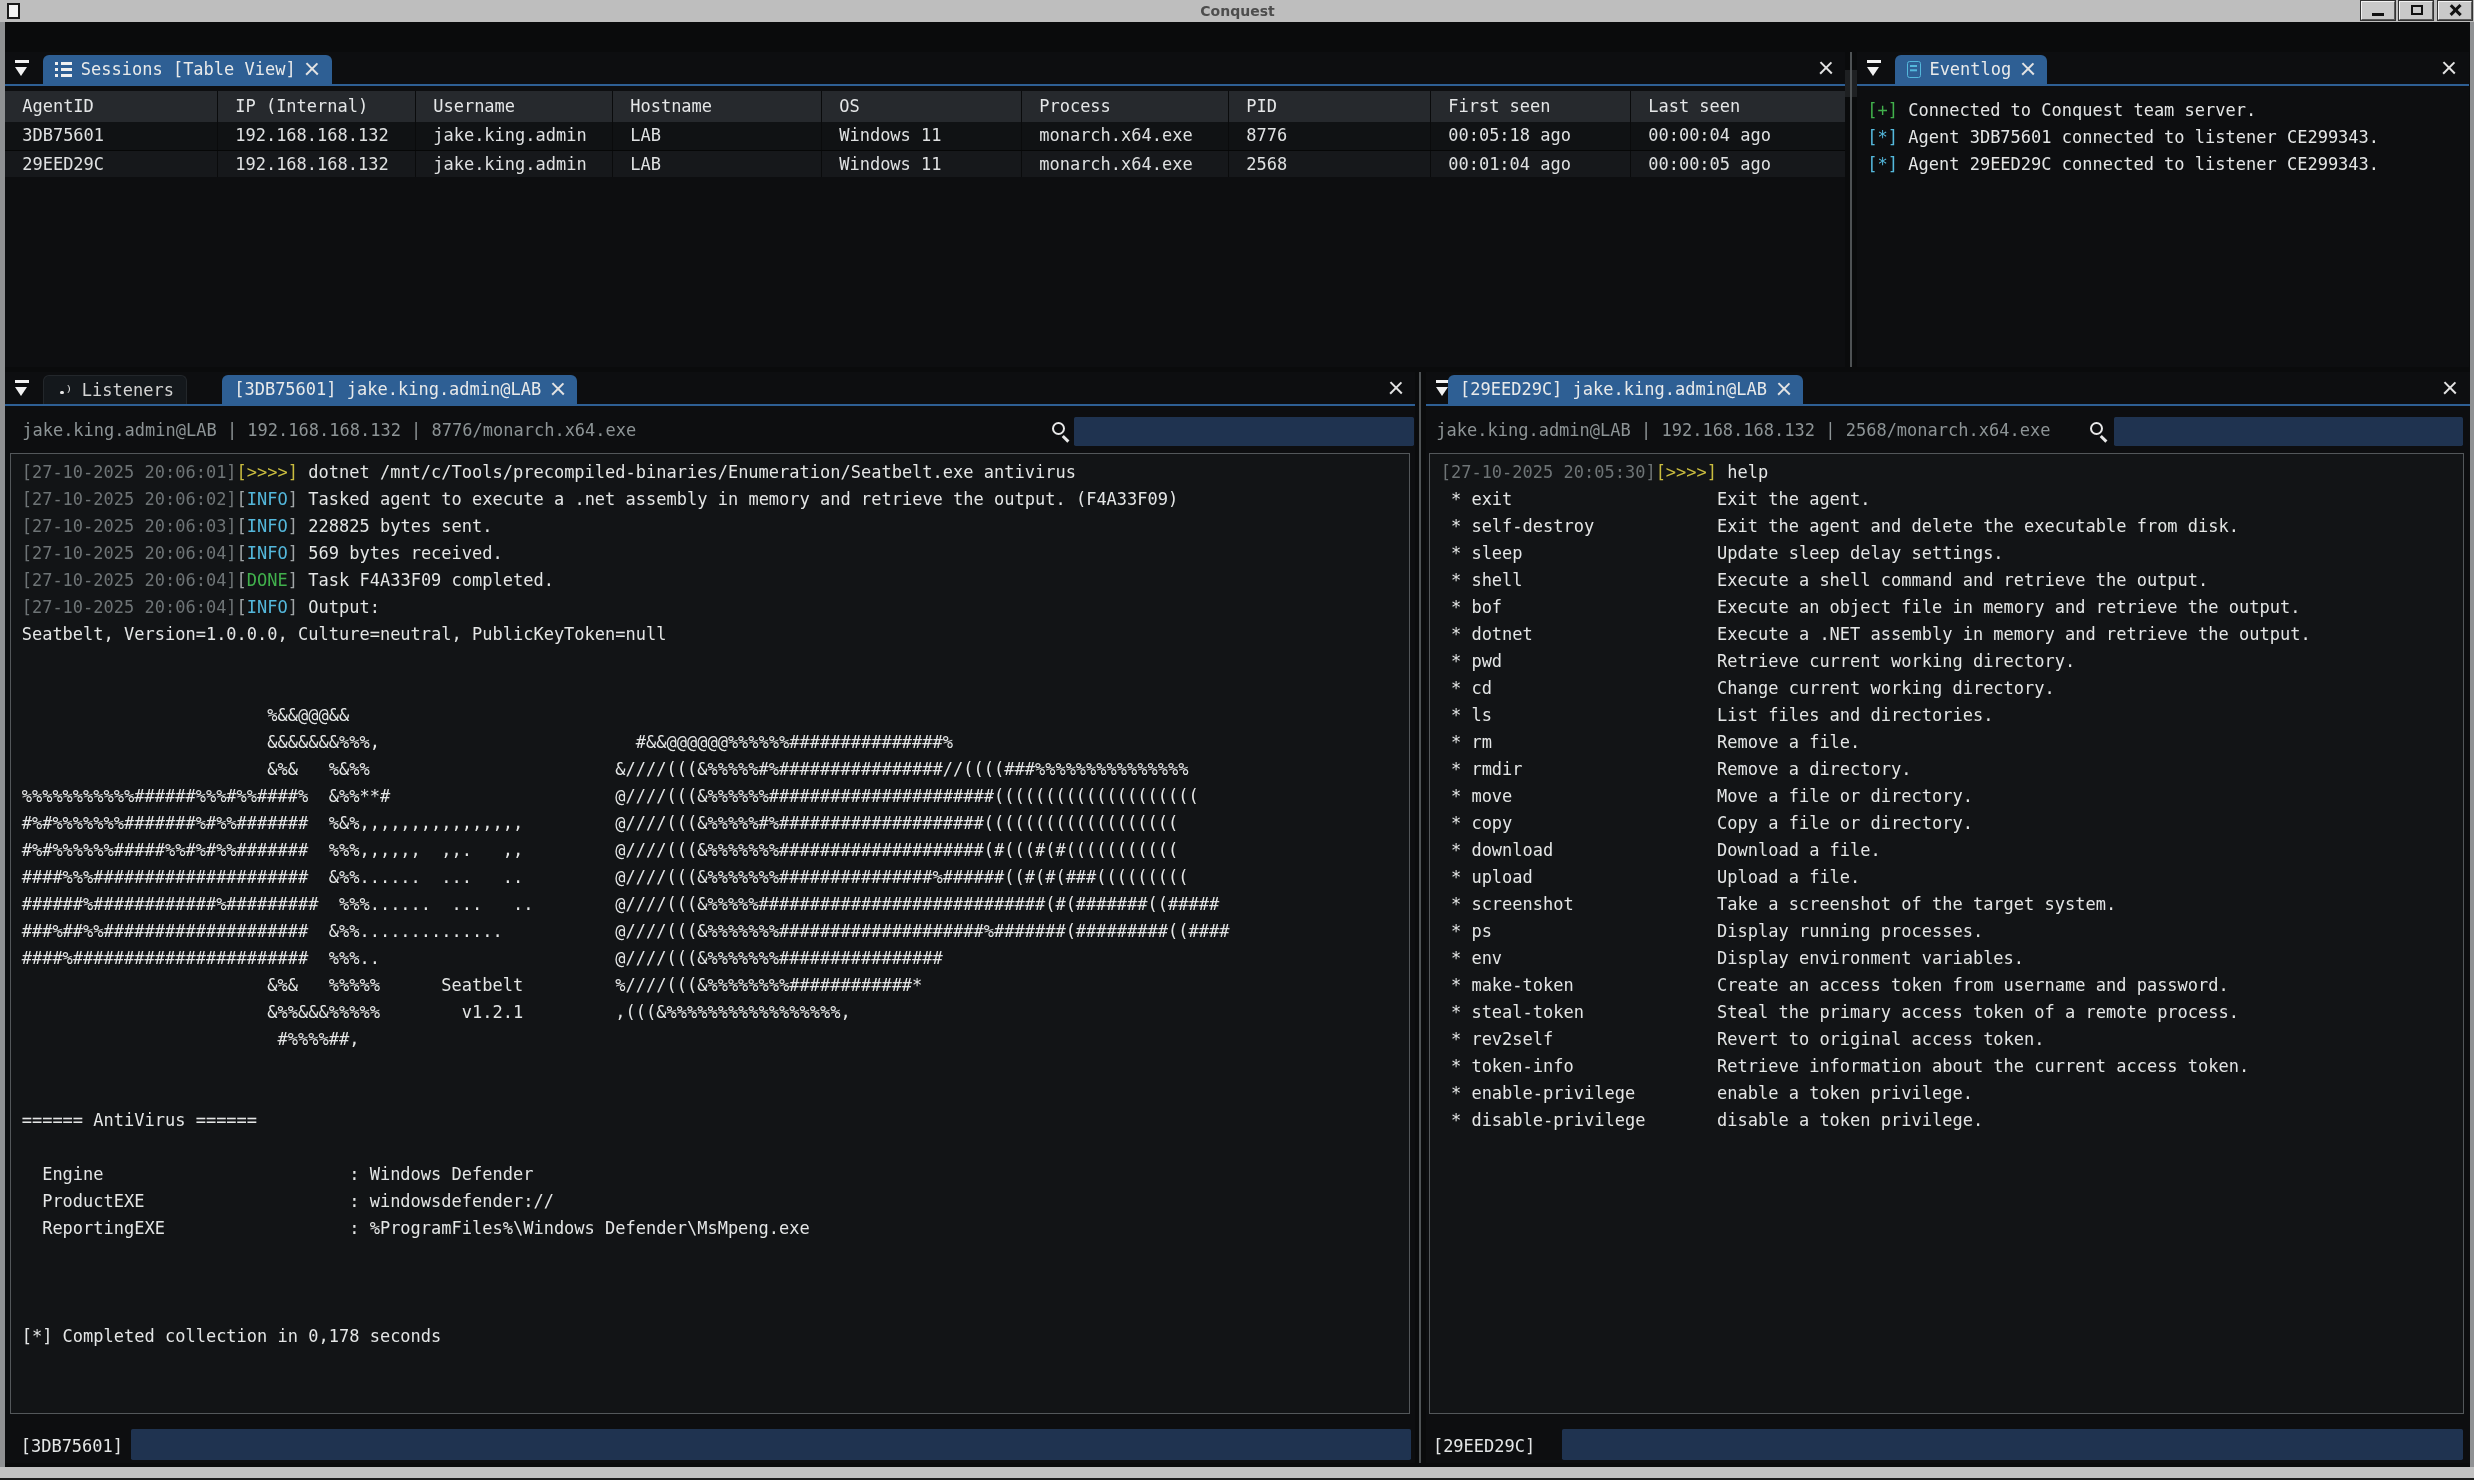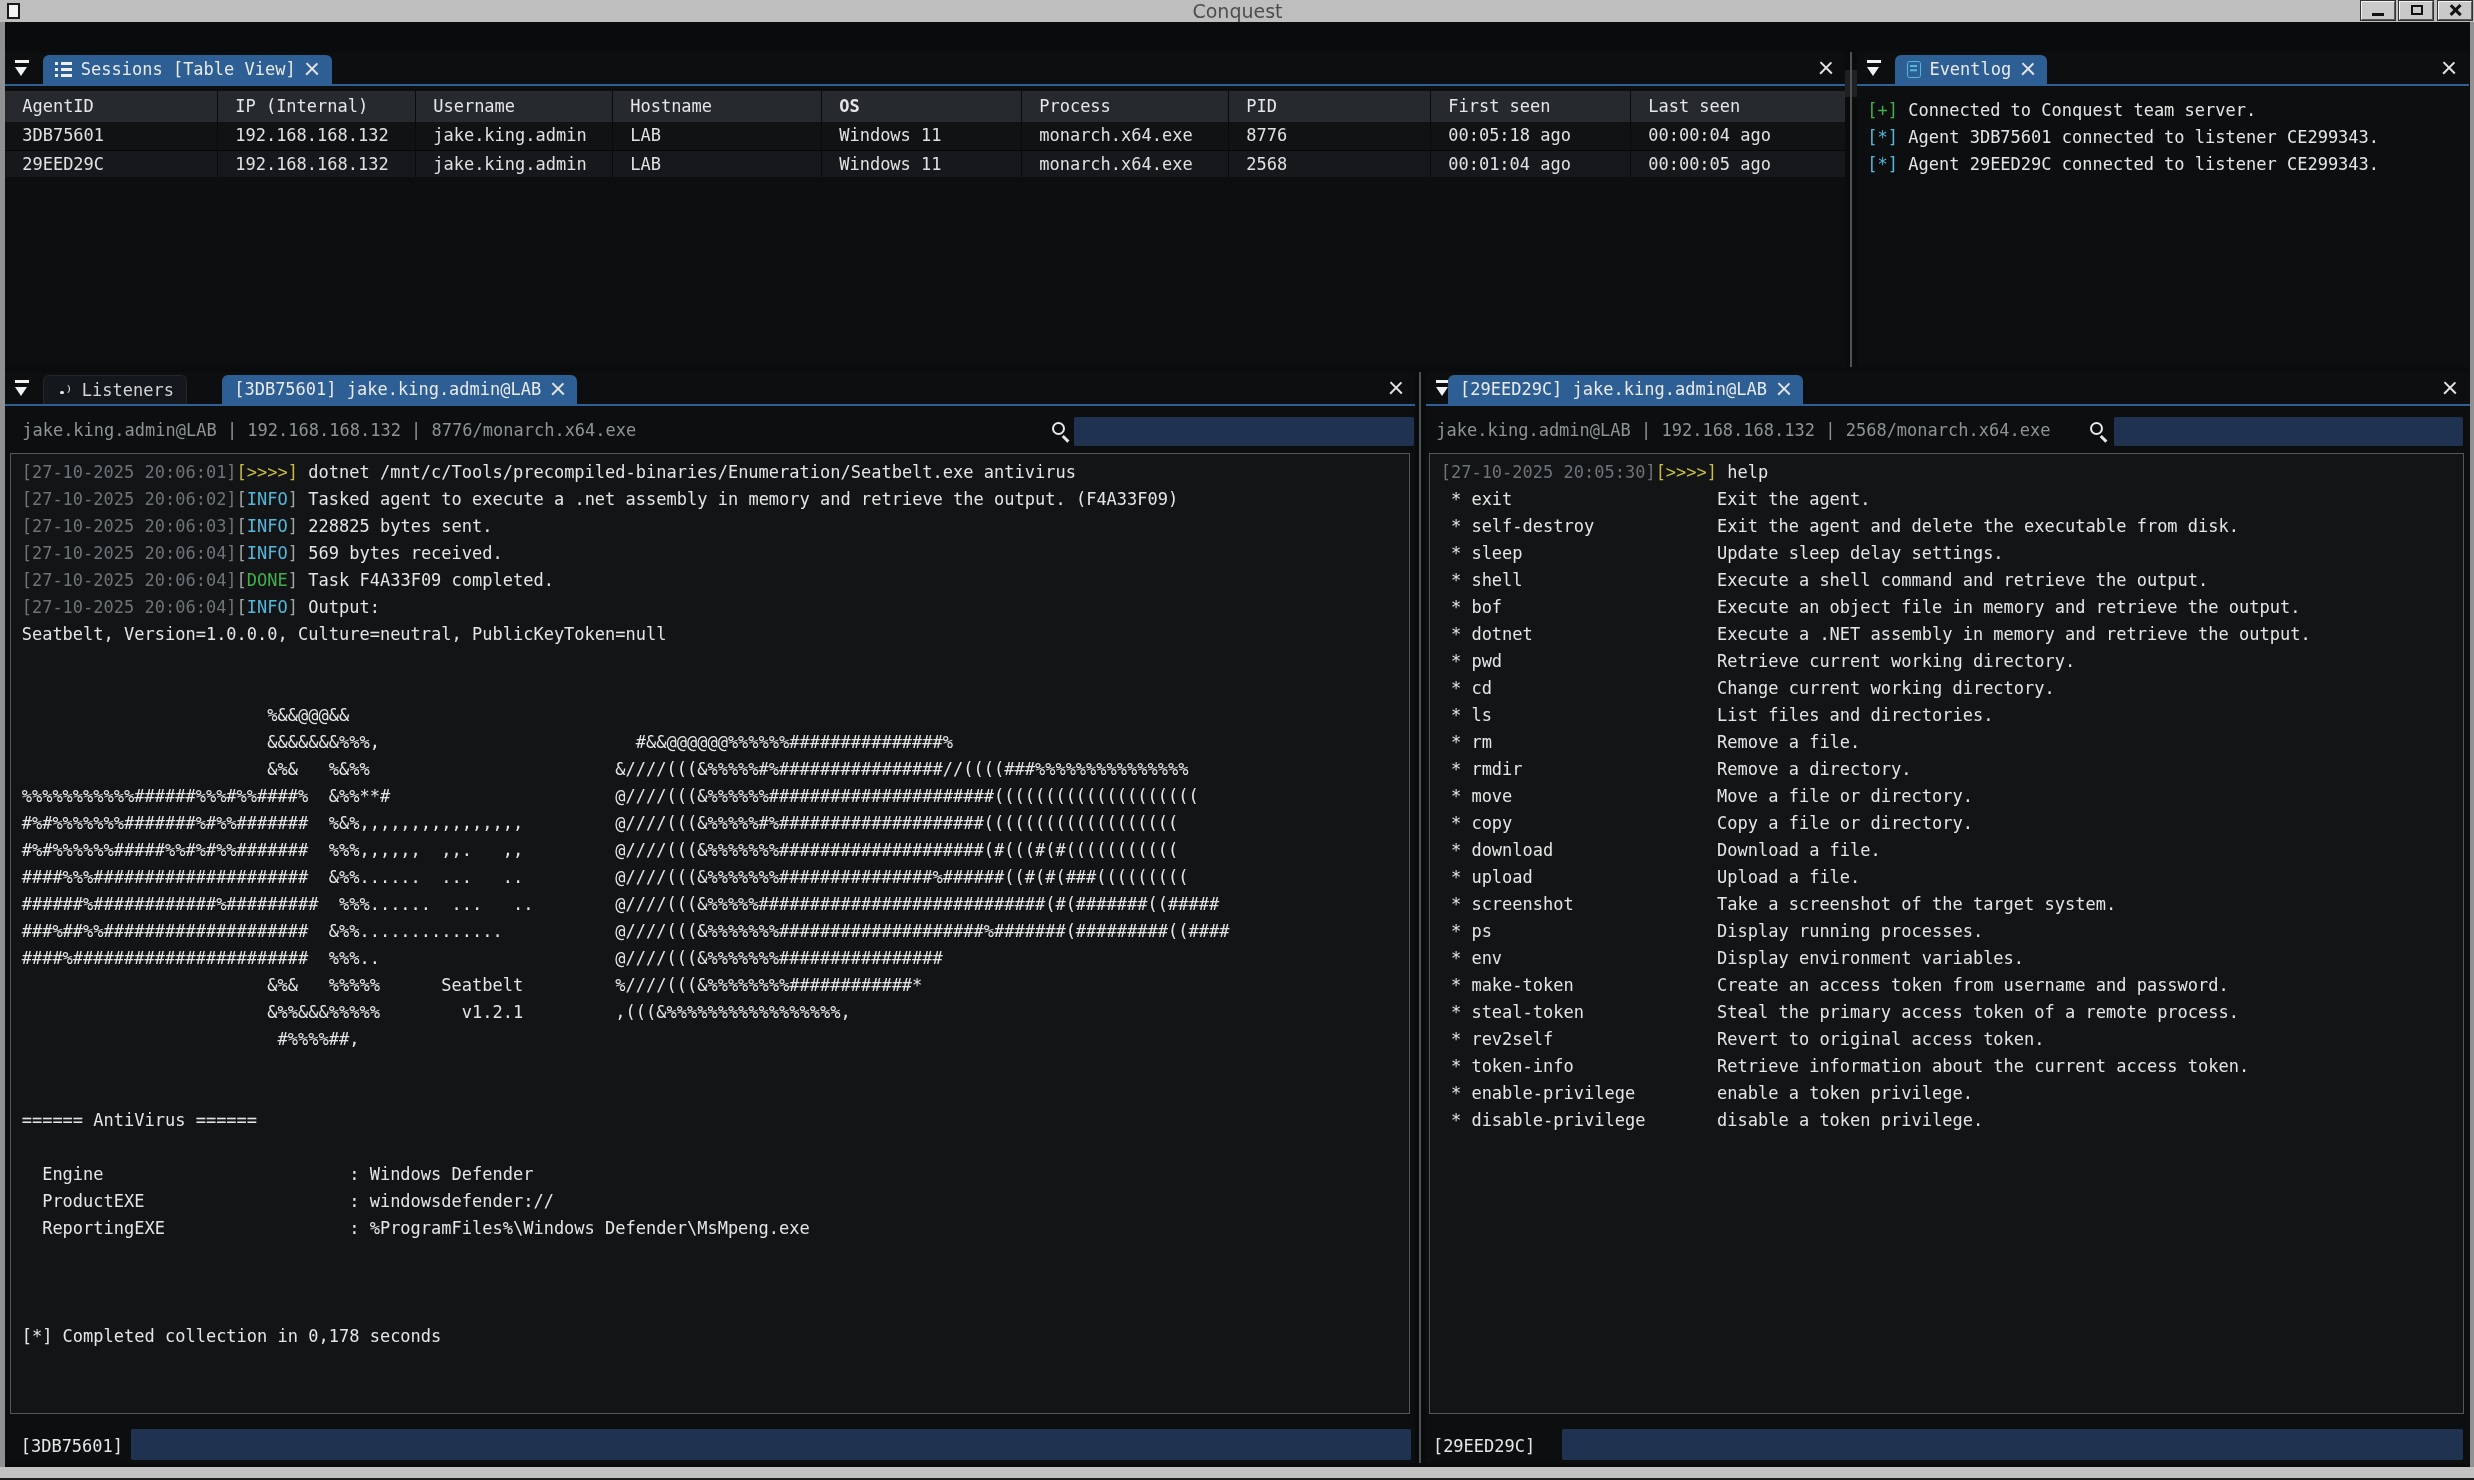--- a/index.html
+++ b/index.html
@@ -4,21 +4,21 @@
 <style>
   html,body{margin:0;padding:0;background:#000;}
   *{box-sizing:border-box;}
   .window{
     position:relative;width:2475px;height:1481px;overflow:hidden;
     background:#0a0b0c;font-family:"DejaVu Sans Mono",monospace;
   }
   
   .titlebar{position:absolute;left:0;top:0;width:2475px;height:21.5px;background:#bebebe;
     display:flex;align-items:center;justify-content:center;}
-  .win-title{font-family:"DejaVu Sans",sans-serif;font-weight:normal;font-size:19px;color:#4d4d4d;}
+  .win-title{font-family:"DejaVu Sans",sans-serif;font-weight:bold;font-size:14px;color:#4d4d4d;}
   .win-icon{position:absolute;left:6.9px;top:2.6px;width:13px;height:16.3px;background:#f5f5f5;border:2.6px solid #1a1a1a;}
   .win-controls{position:absolute;right:3.4px;top:0.9px;display:flex;gap:4.3px;}
   .win-btn{width:34px;height:19px;background:#c9c9c9;border:1.7px solid;border-color:#f2f2f2 #5a5a5a #5a5a5a #f2f2f2;
     outline:0.9px solid #333;position:relative;cursor:pointer;}
   .glyph-min{position:absolute;left:10.3px;bottom:3.4px;width:12px;height:2.6px;background:#111;}
   .glyph-max{position:absolute;left:10.3px;top:3.4px;width:12px;height:9.5px;border:2.6px solid #111;}
   .glyph-x{position:absolute;left:50%;top:50%;width:13.8px;height:13.8px;transform:translate(-50%,-50%);}
   .glyph-x::before,.glyph-x::after{content:"";position:absolute;left:6px;top:0;width:3.4px;height:13.8px;background:#111;}
   .glyph-x::before{transform:rotate(45deg);} .glyph-x::after{transform:rotate(-45deg);}
   .sideframe{position:absolute;top:21.5px;width:5.2px;height:1447px;background:#8f9193;}
@@ -126,21 +126,21 @@
       </div>
       <span class="xicon pane-x" style="right:12px;"></span>
     </div>
     <div class="underline"></div>
     <div style="position:absolute;left:0;top:39px;width:100%;">
       <div class="trow head">
           <div class="tcell" style="width: 212px;">AgentID</div>
           <div class="tcell" style="width: 198px;">IP (Internal)</div>
           <div class="tcell" style="width: 197px;">Username</div>
           <div class="tcell" style="width: 209px;">Hostname</div>
-          <div class="tcell" style="width: 200px; font-weight: bold;">OS</div>
+          <div class="tcell" style="width: 200px;">OS</div>
           <div class="tcell" style="width: 207px;">Process</div>
           <div class="tcell" style="width: 202px;">PID</div>
           <div class="tcell" style="width: 200px;">First seen</div>
           <div class="tcell" style="width: 215px;">Last seen</div>
         </div>
       <div>
           <div class="trow r0">
             <div class="tcell" style="width: 212px;">3DB75601</div>
             <div class="tcell" style="width: 198px;">192.168.168.132</div>
             <div class="tcell" style="width: 197px;">jake.king.admin</div>

